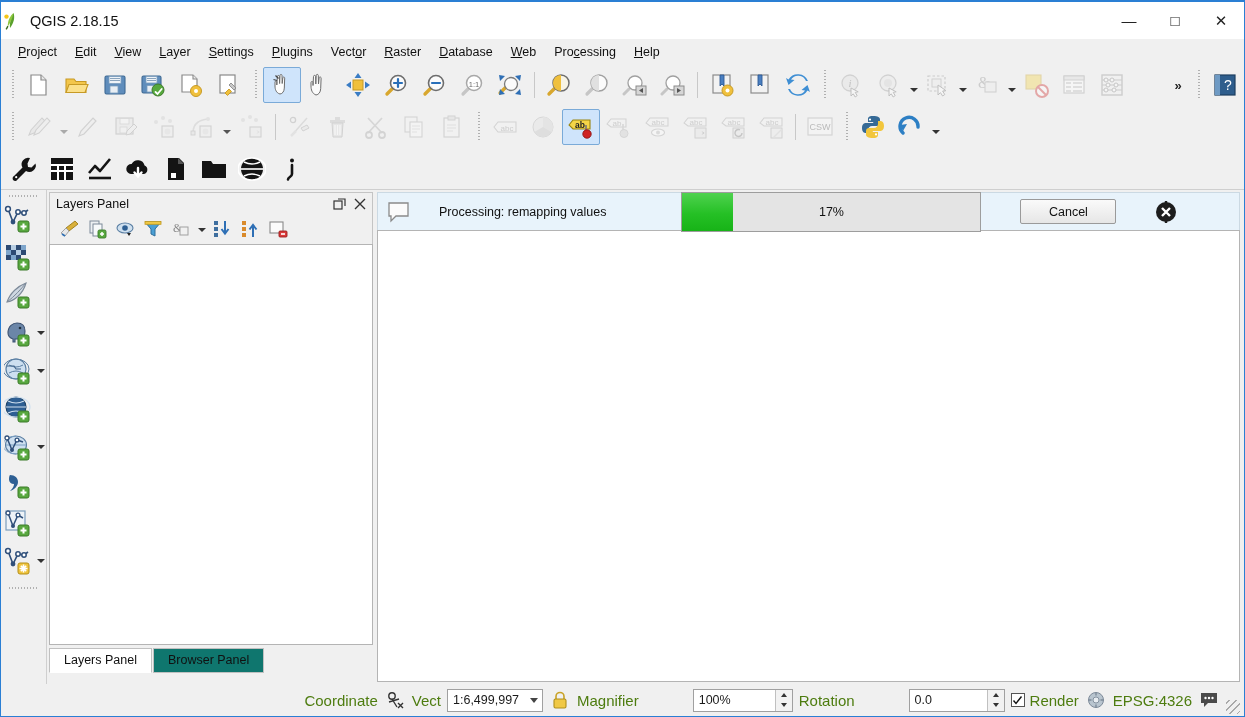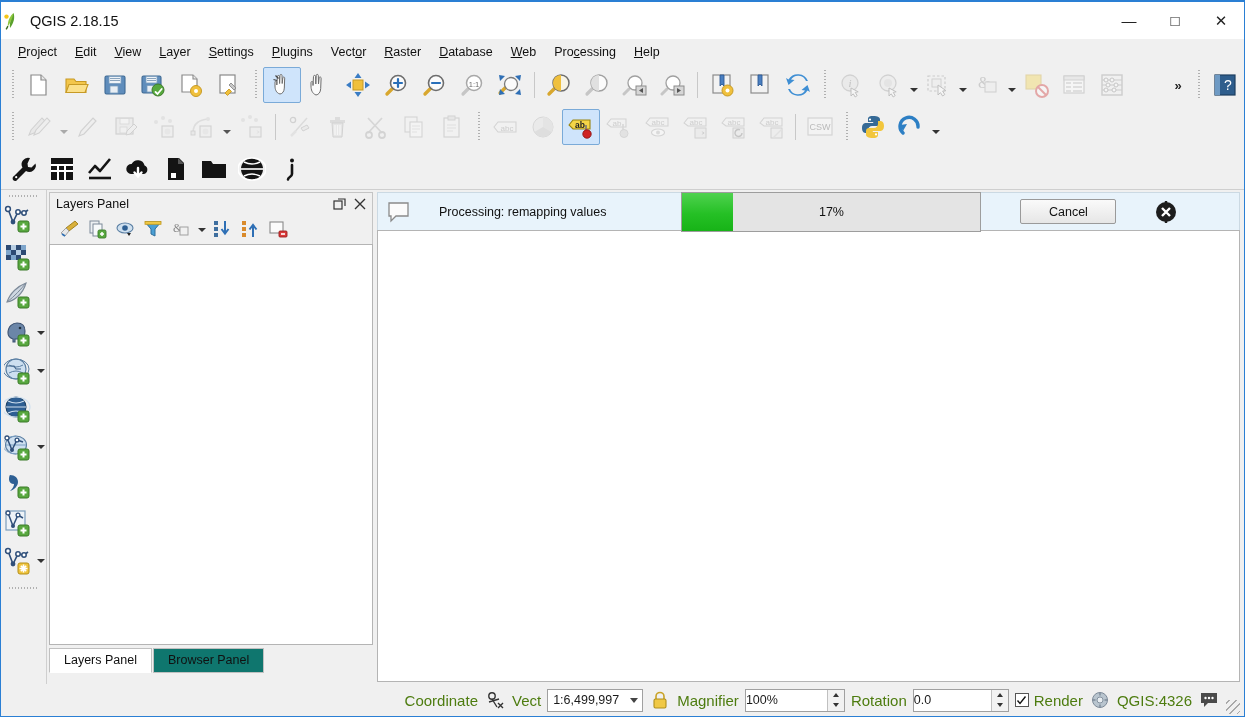--- a/index.html
+++ b/index.html
@@ -218,21 +218,21 @@
     width: 96px;
   }
   .sb-combo .cval { flex: 1 1 auto; }
   .sb-combo .carr {
     width: 0; height: 0; margin-left: 3px;
     border-left: 4px solid transparent; border-right: 4px solid transparent;
     border-top: 5px solid #444;
   }
   .sb-spin {
     height: 23px; border: 1px solid #a0a0a0; background: #fff;
-    display: flex; align-items: center; font-size: 12.5px; 
+    display: flex; align-items: center; font-size: 12.5px; padding-left: 5px; margin-left: 48px;
   }
   .sb-spin .sval { flex: 1 1 auto; }
   .sb-spin .sbtns {
     width: 17px; height: 21px; border-left: 1px solid #c0c0c0;
     display: flex; flex-direction: column; background: #f2f2f2;
   }
   .sb-spin .sbtns span {
     flex: 1 1 auto; display: flex; align-items: center; justify-content: center;
   }
   .sb-spin .sbtns span i {
@@ -1098,21 +1098,21 @@
       <span class="sb-label">Render</span>
     </div>
 
     <div class="sb-icon">
       <svg width="18" height="18" viewBox="0 0 18 18">
         <circle cx="9" cy="9" r="7.5" fill="#b9c5cf" stroke="#7d8a99" stroke-width="1"></circle>
         <circle cx="9" cy="9" r="3" fill="#e8edf1" stroke="#7d8a99" stroke-width="0.9"></circle>
         <path d="M9 1.5 v3 M9 13.5 v3 M1.5 9 h3 M13.5 9 h3" stroke="#7d8a99" stroke-width="1.4"></path>
       </svg>
     </div>
-    <div class="sb-label">QGIS:4326</div>
+    <div class="sb-label">EPSG:4326</div>
 
     <div class="sb-icon">
       <svg width="20" height="20" viewBox="0 0 20 20">
         <path d="M2 3 h16 v10 h-9 l-4 4 v-4 h-3 z" fill="#4a4a4a"></path>
         <circle cx="6.5" cy="8" r="1.2" fill="#fff"></circle>
         <circle cx="10" cy="8" r="1.2" fill="#fff"></circle>
         <circle cx="13.5" cy="8" r="1.2" fill="#fff"></circle>
       </svg>
     </div>
 

